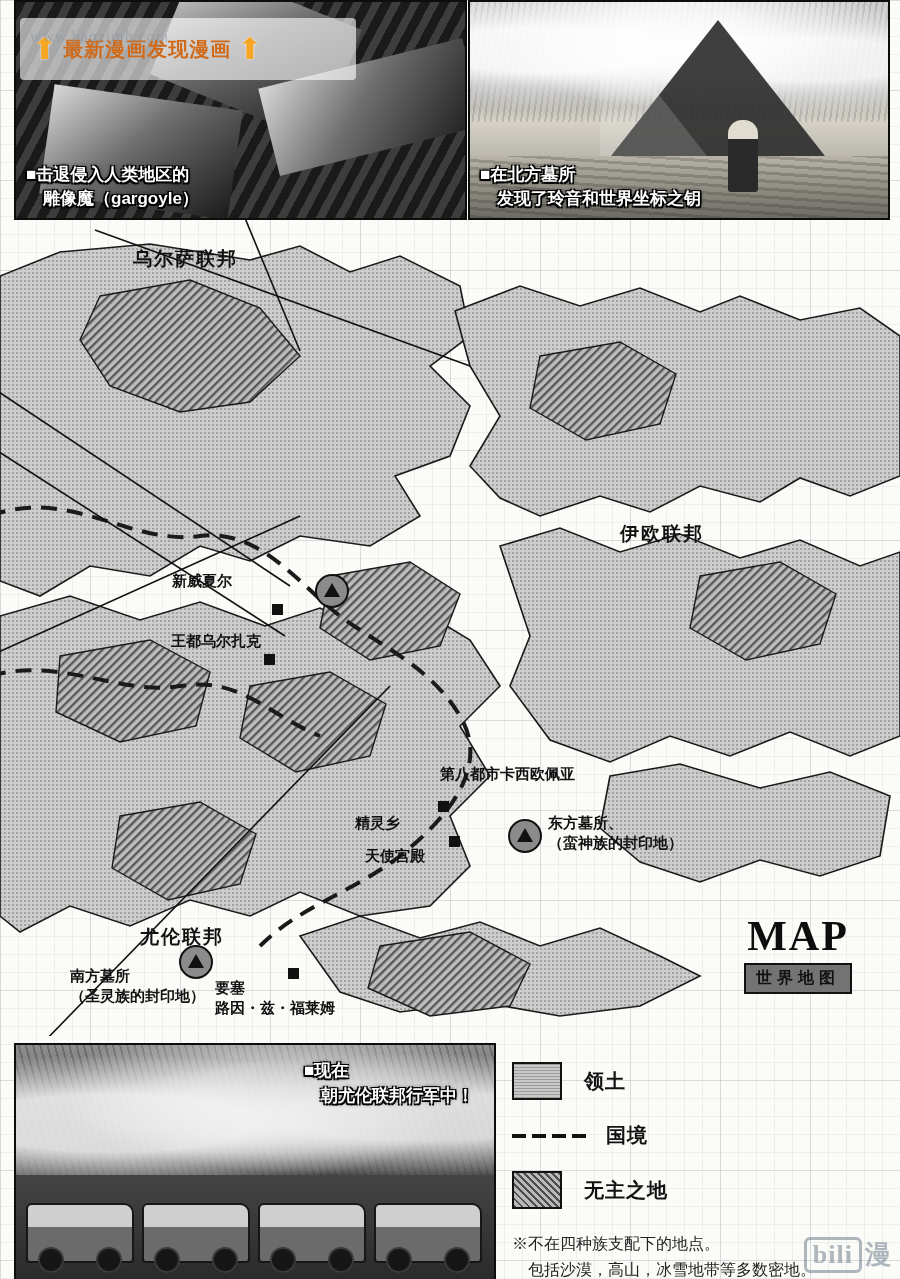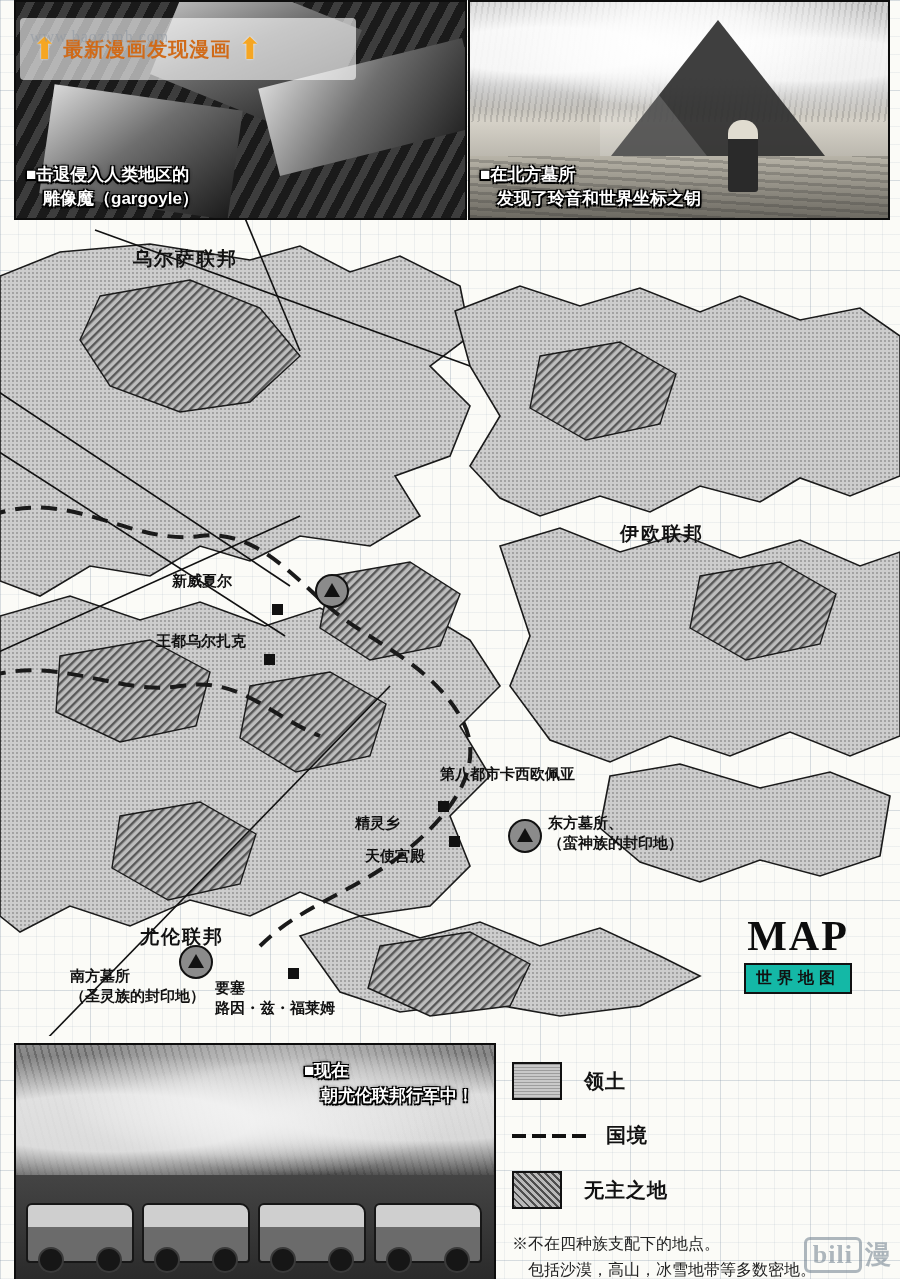--- a/index.html
+++ b/index.html
@@ -208,21 +208,21 @@
     line-height: 1;
   }
   #map-subtitle {
     margin-top: 6px;
     border: 2px solid #111;
     padding: 3px 10px;
     font-size: 16px;
     font-weight: bold;
     letter-spacing: 5px;
     color: #111;
-    background: #14b8a6;
+    background: #737373;
   }
 
   
   #panel-convoy {
     position: absolute;
     left: 14px; top: 1043px;
     width: 478px; height: 236px;
     border: 2px solid #0d0d0d;
     overflow: hidden;
     background:
@@ -385,21 +385,21 @@
         <line x1="40" y1="830" x2="390" y2="470"></line>
         <line x1="240" y1="-10" x2="300" y2="135"></line>
       </g>
     </svg>
 
     <div class="region-name" style="left:133px; top:30px;">乌尔萨联邦</div>
     <div class="region-name" style="left:620px; top:305px;">伊欧联邦</div>
     <div class="region-name" style="left:140px; top:708px;">尤伦联邦</div>
 
     <div class="map-label" style="left:172px; top:355px;">新威夏尔</div>
-    <div class="map-label" style="left:156px; top:415px;">王都乌尔扎克</div>
+    <div class="map-label" style="left:171px; top:415px;">王都乌尔扎克</div>
     <div class="map-label" style="left:440px; top:548px;">第八都市卡西欧佩亚</div>
     <div class="map-label" style="left:355px; top:597px;">精灵乡</div>
     <div class="map-label" style="left:548px; top:597px;">东方墓所、
 （蛮神族的封印地）</div>
     <div class="map-label" style="left:365px; top:630px;">天使宫殿</div>
     <div class="map-label" style="left:70px; top:750px;">南方墓所
 （圣灵族的封印地）</div>
     <div class="map-label" style="left:215px; top:762px;">要塞
 路因・兹・福莱姆</div>
 

